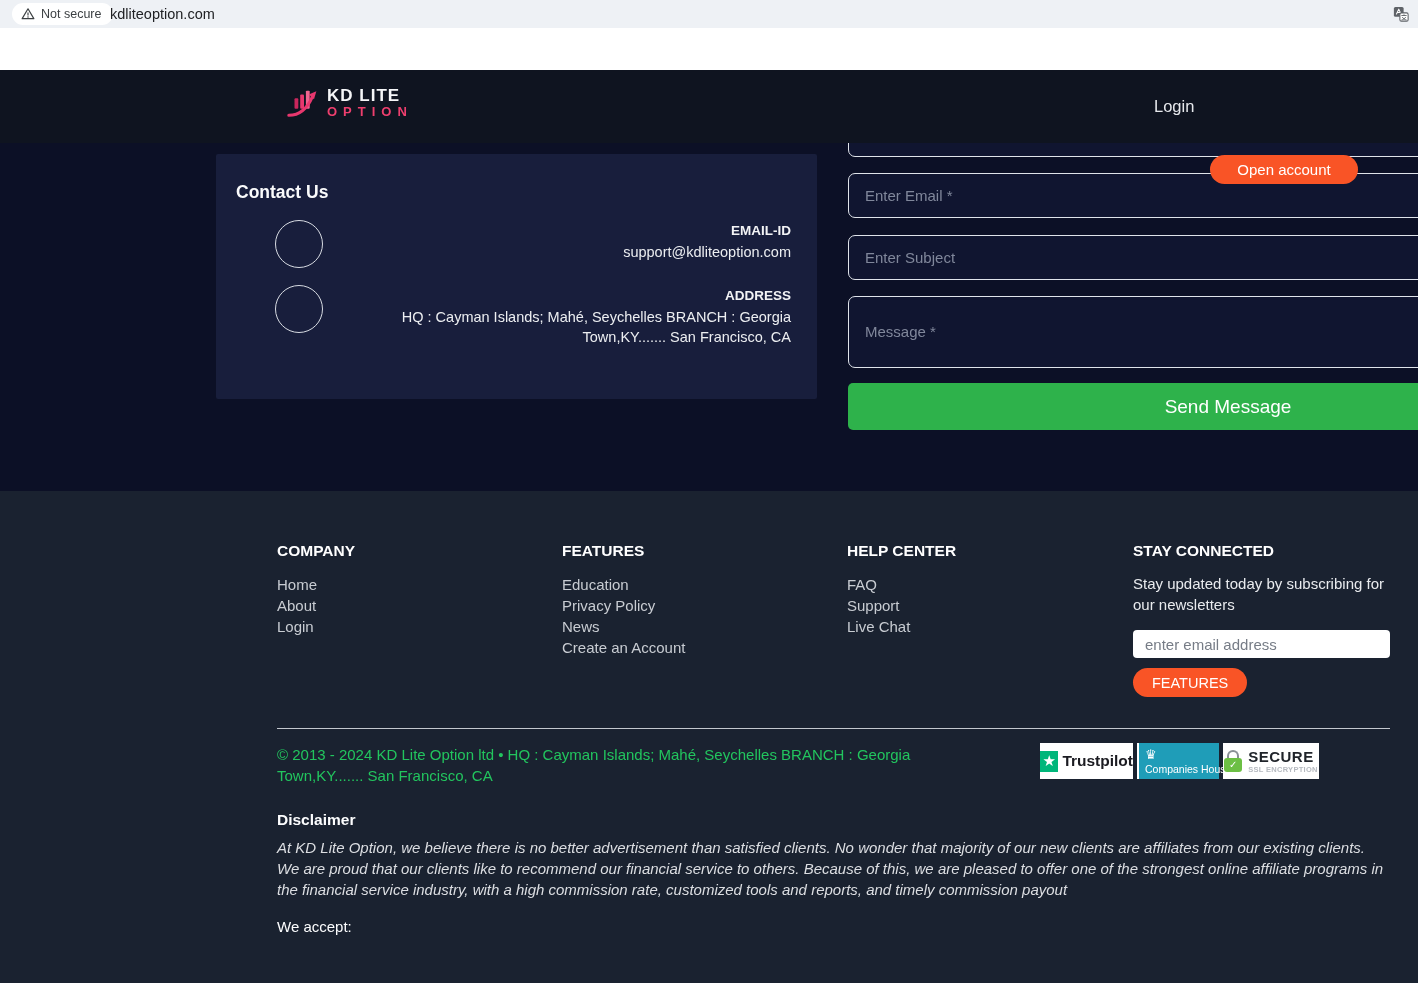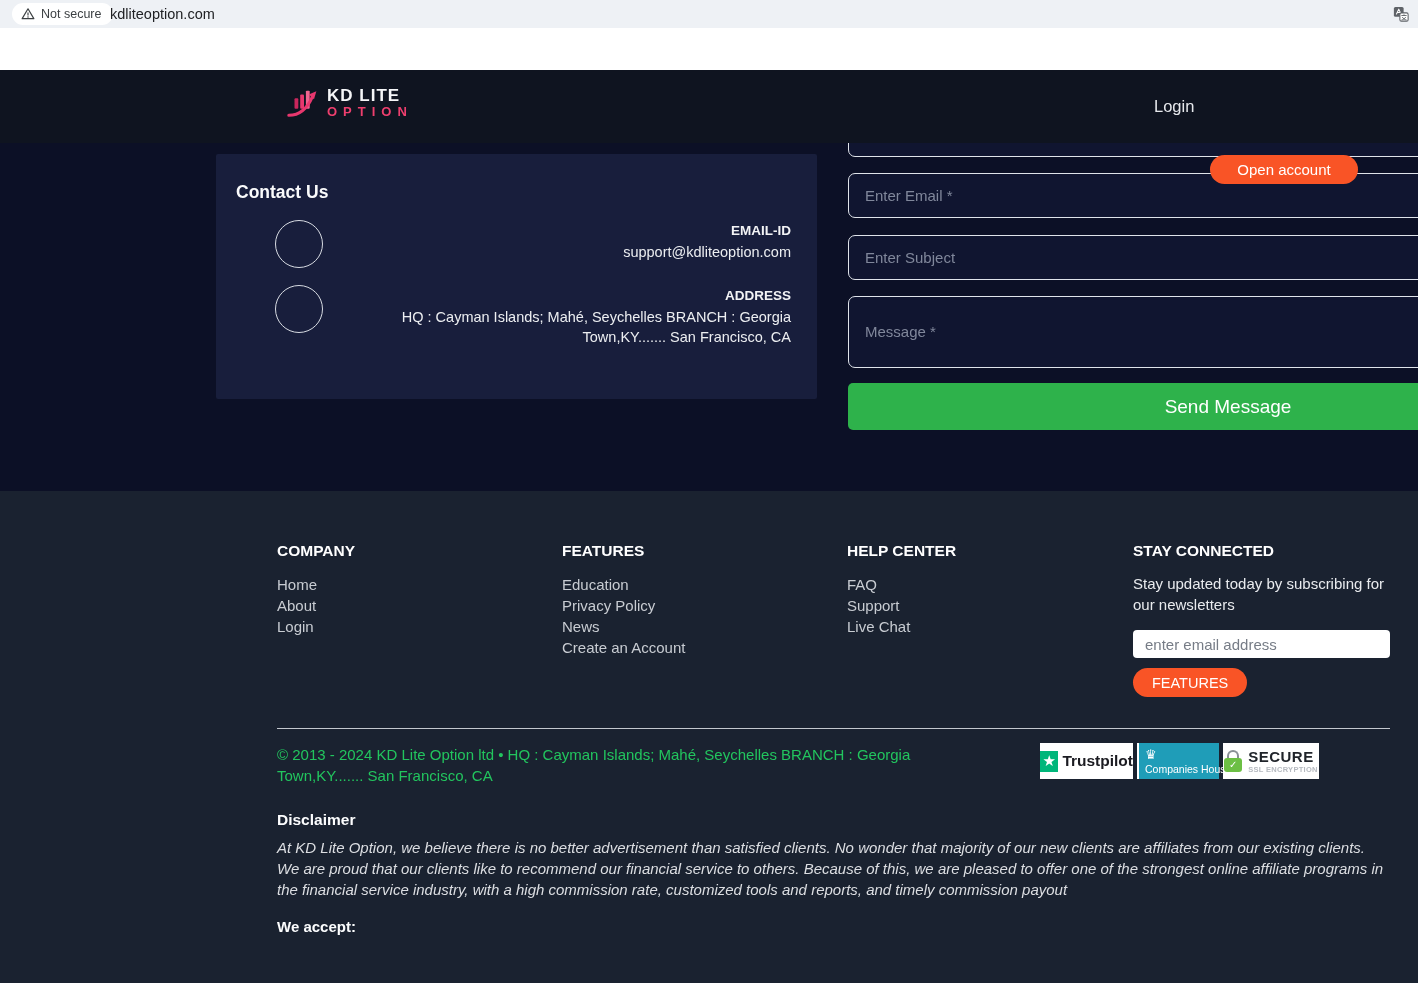--- a/index.html
+++ b/index.html
@@ -86,21 +86,21 @@
                   border:2.5px solid #8a9097; border-bottom:none; border-radius:6px 6px 0 0; }
   .lock-body { position:absolute; left:0; top:8px; width:18px; height:14px; background:#6cbf44;
                border-radius:3px; color:#fff; font-size:10px; font-weight:bold; text-align:center; line-height:14px; }
   .secure-text { display:flex; flex-direction:column; line-height:1; }
   .secure-main { font-size:15px; font-weight:800; color:#20242a; letter-spacing:0.5px; }
   .secure-sub { font-size:7.5px; font-weight:600; color:#b6bac0; margin-top:2px; letter-spacing:0.3px; }
 
   .disclaimer-title { position:absolute; left:277px; top:320px; font-size:15.5px; font-weight:bold; color:#fcfdfe; }
   .disclaimer-text { position:absolute; left:277px; top:346px; width:1110px; font-size:15px;
                      color:#dcdee2; line-height:21px;font-style:italic; }
-  .we-accept { position:absolute; left:277px; top:427px; font-size:15px; font-weight:bold; color:#fcfdfe; }
+  .we-accept { position:absolute; left:277px; top:427px; font-size:15px; font-weight:normal; color:#fcfdfe; }
 </style>
 </head>
 <body>
 
 <div class="browser-bar">
   <div class="security-chip">
     <svg class="warn" width="14" height="14" viewBox="0 0 24 24">
       <path d="M12 3 L22 20 H2 Z" fill="none" stroke="#3c4043" stroke-width="2" stroke-linejoin="round"></path>
       <line x1="12" y1="9.5" x2="12" y2="14.5" stroke="#3c4043" stroke-width="2"></line>
       <circle cx="12" cy="17.3" r="1.3" fill="#3c4043"></circle>

